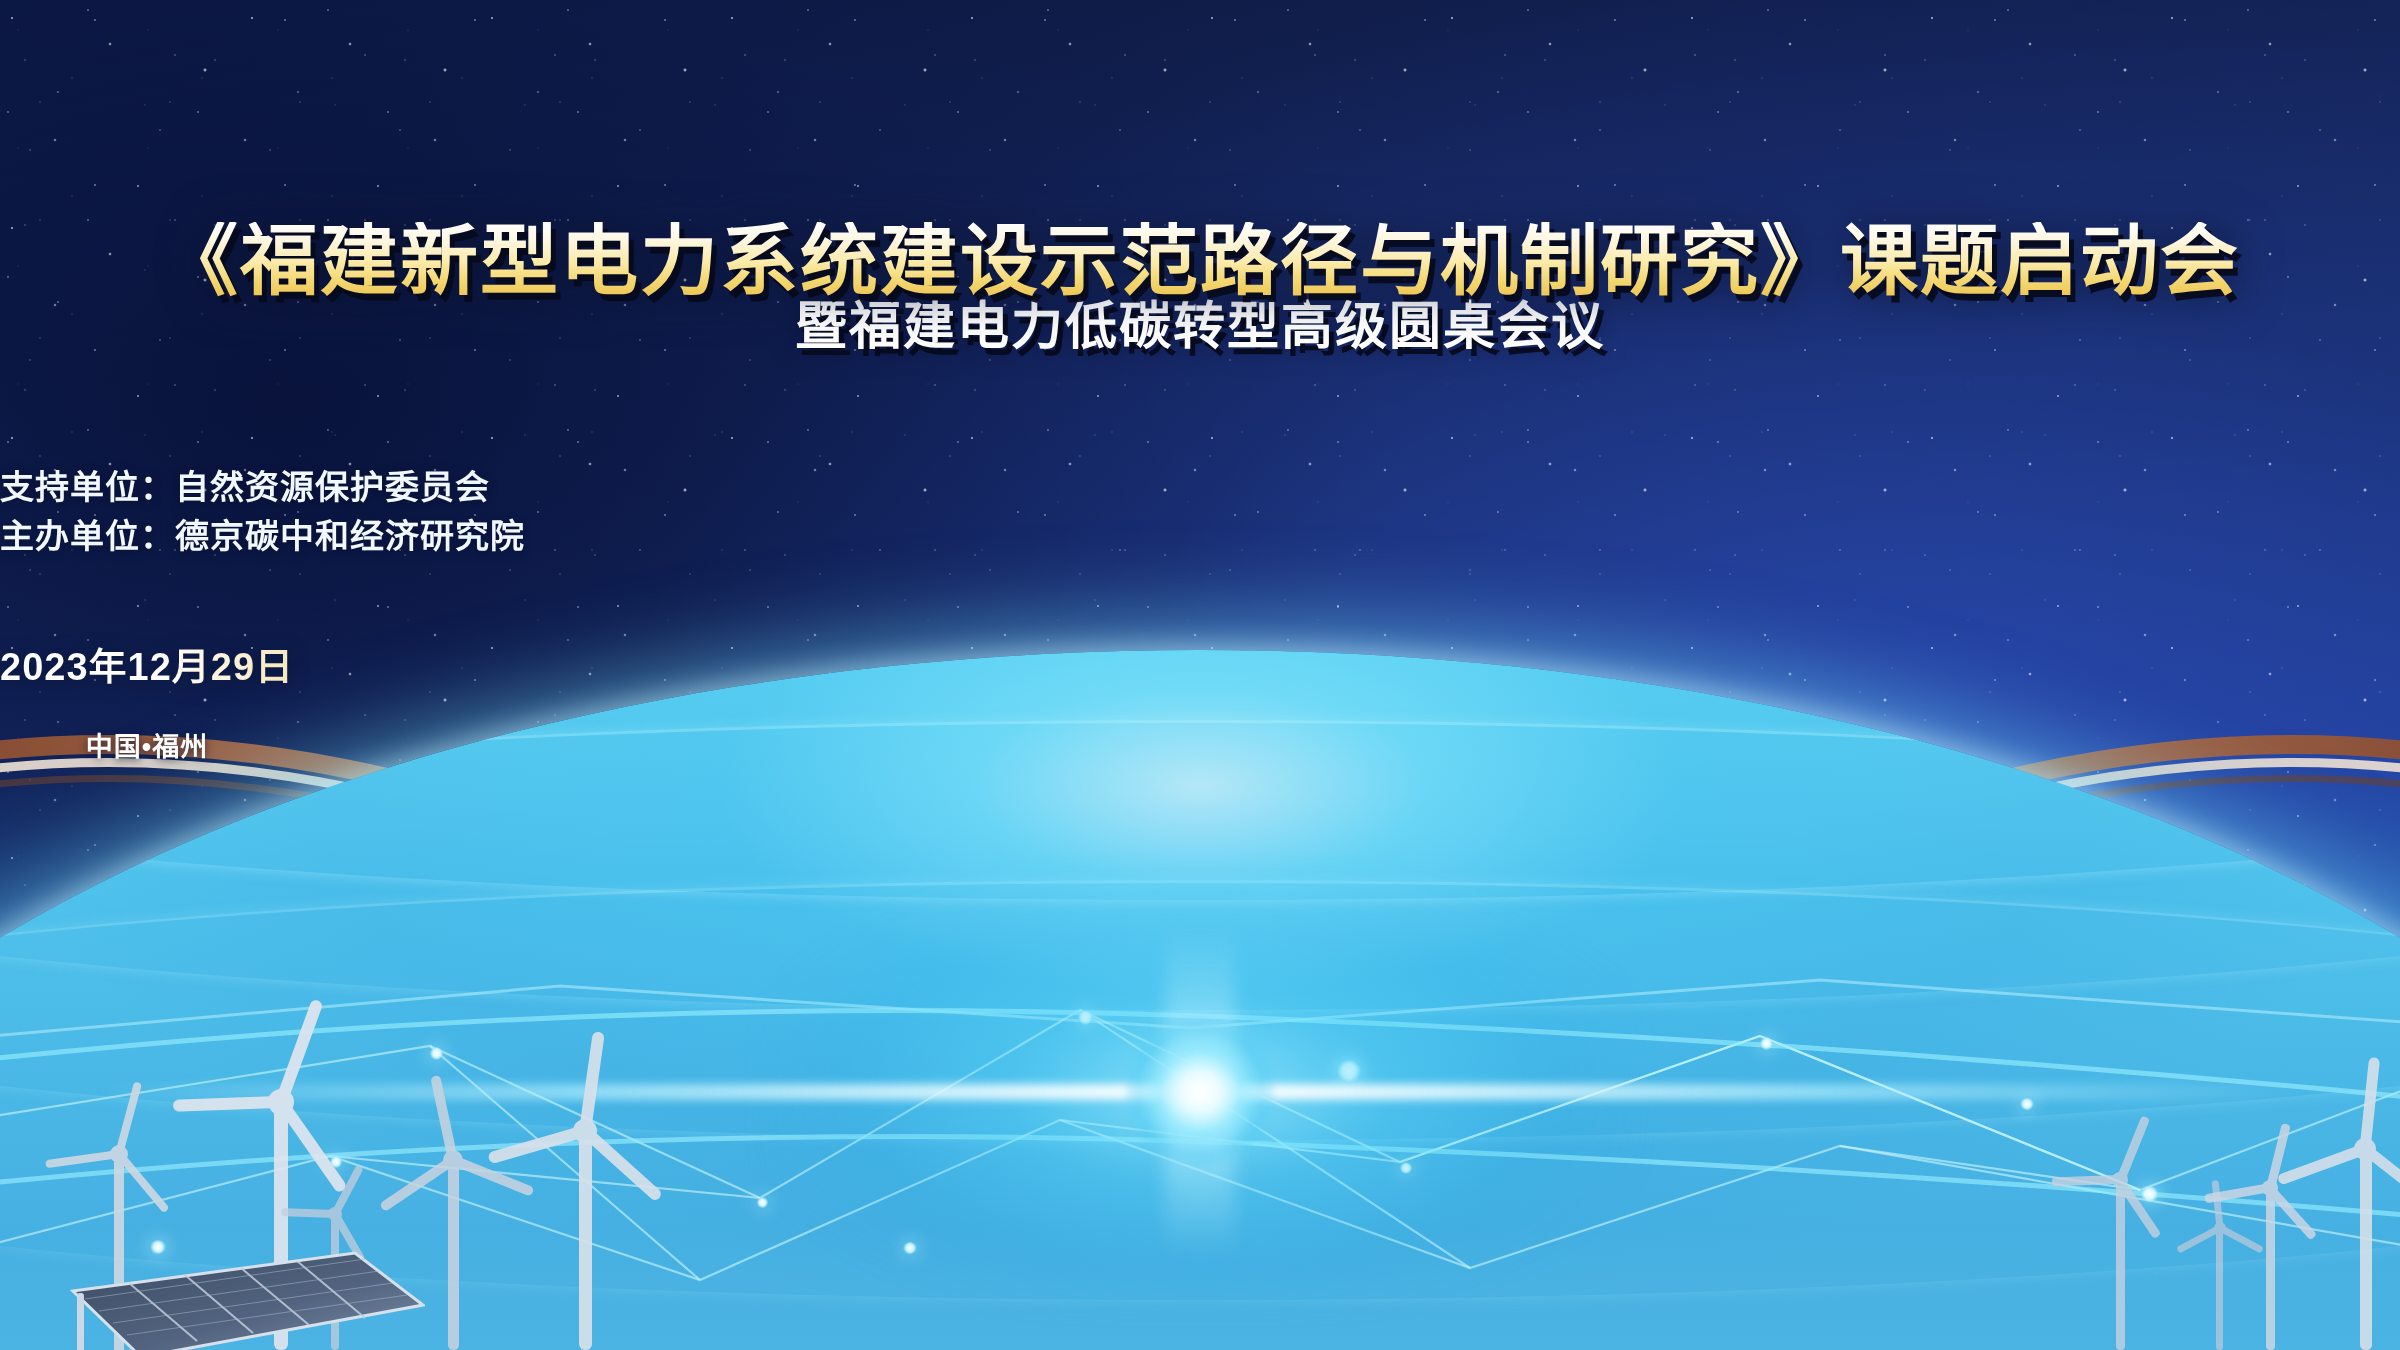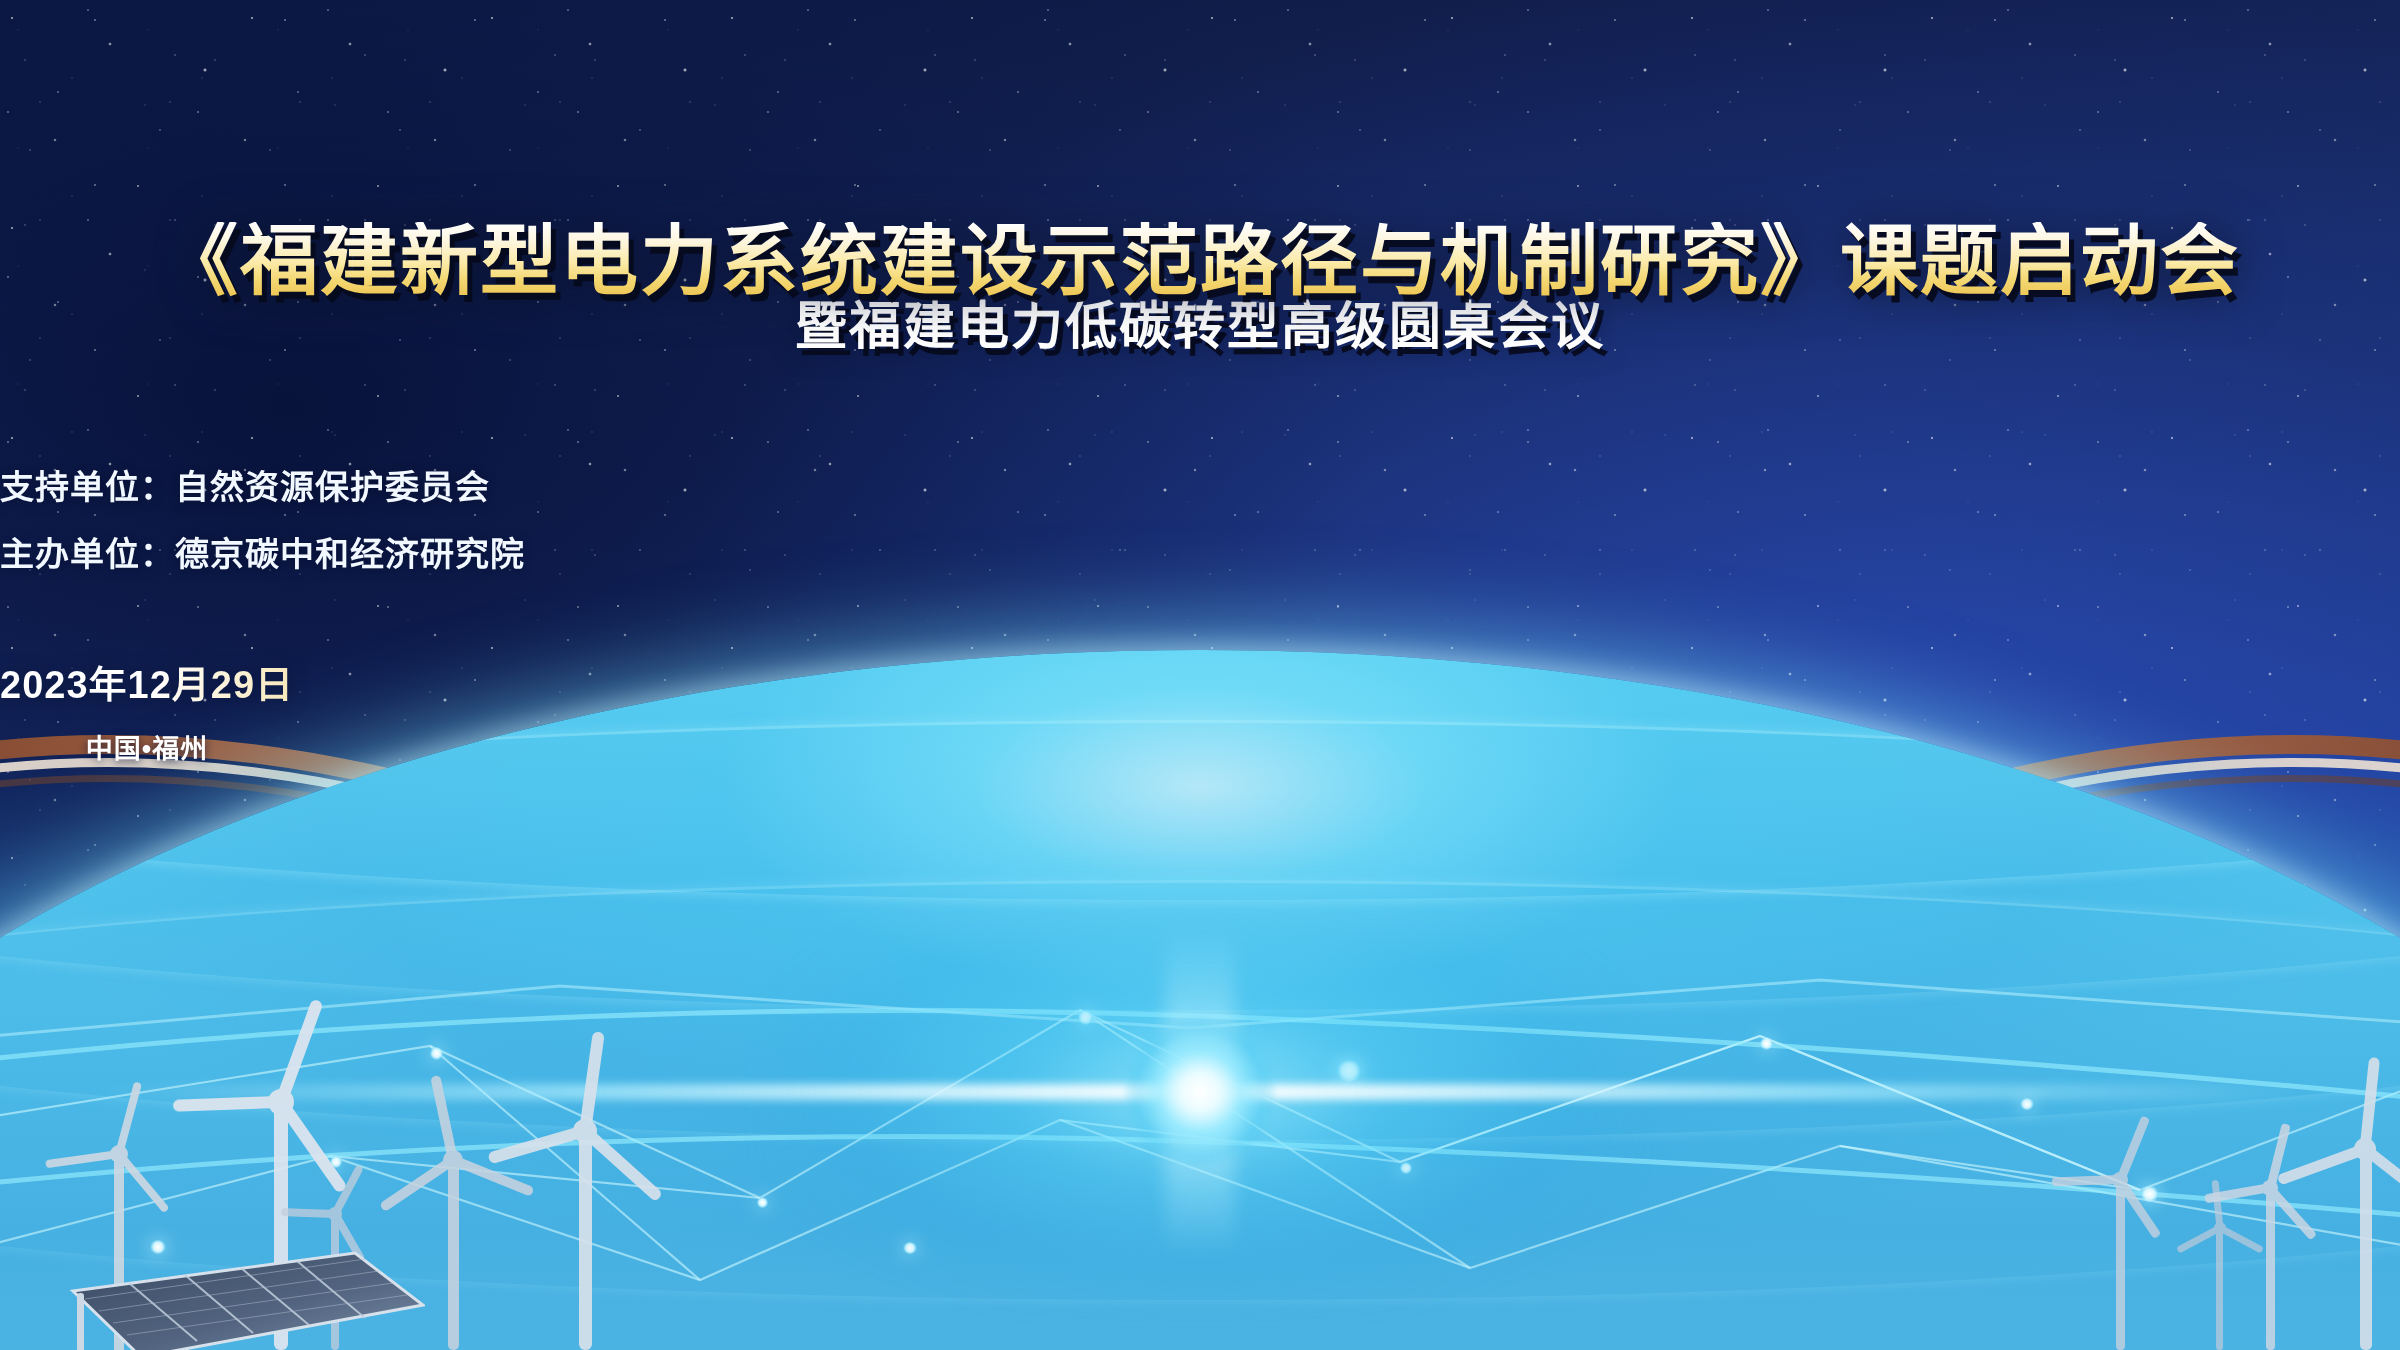--- a/index.html
+++ b/index.html
@@ -165,35 +165,34 @@
     color:#ffffff;
     text-shadow:
       5px 7px 0px rgba(6,10,28,0.92),
       0 0 26px rgba(10,18,45,0.55);
   }
 
   .orgs {
     margin-top:108px;
     display:flex; flex-direction:column;
     align-items:flex-start;
-    gap:18px;
   }
   .org-line {
     font-size:34px;
     font-weight:600;
     color:#f2f8ff;
     letter-spacing:1px;
     white-space:nowrap;
     text-shadow:0 2px 10px rgba(5,16,48,0.75);
   }
 
   .meta {
     margin-top:78px;
     display:flex; flex-direction:column;
-    align-items:center; gap:18px;
+    align-items:center; gap:34px;
   }
   .meta-date {
     font-size:38px; font-weight:700;
     letter-spacing:1px;
     color:#ffffff;
     background:linear-gradient(100deg, #ffffff 0%, #ffffff 52%, #fdf4dd 74%, #f6e6b8 100%);
     -webkit-background-clip:text; background-clip:text;
     color:transparent; -webkit-text-fill-color:transparent;
     filter:drop-shadow(0 2px 9px rgba(5,16,48,0.7));
   }

